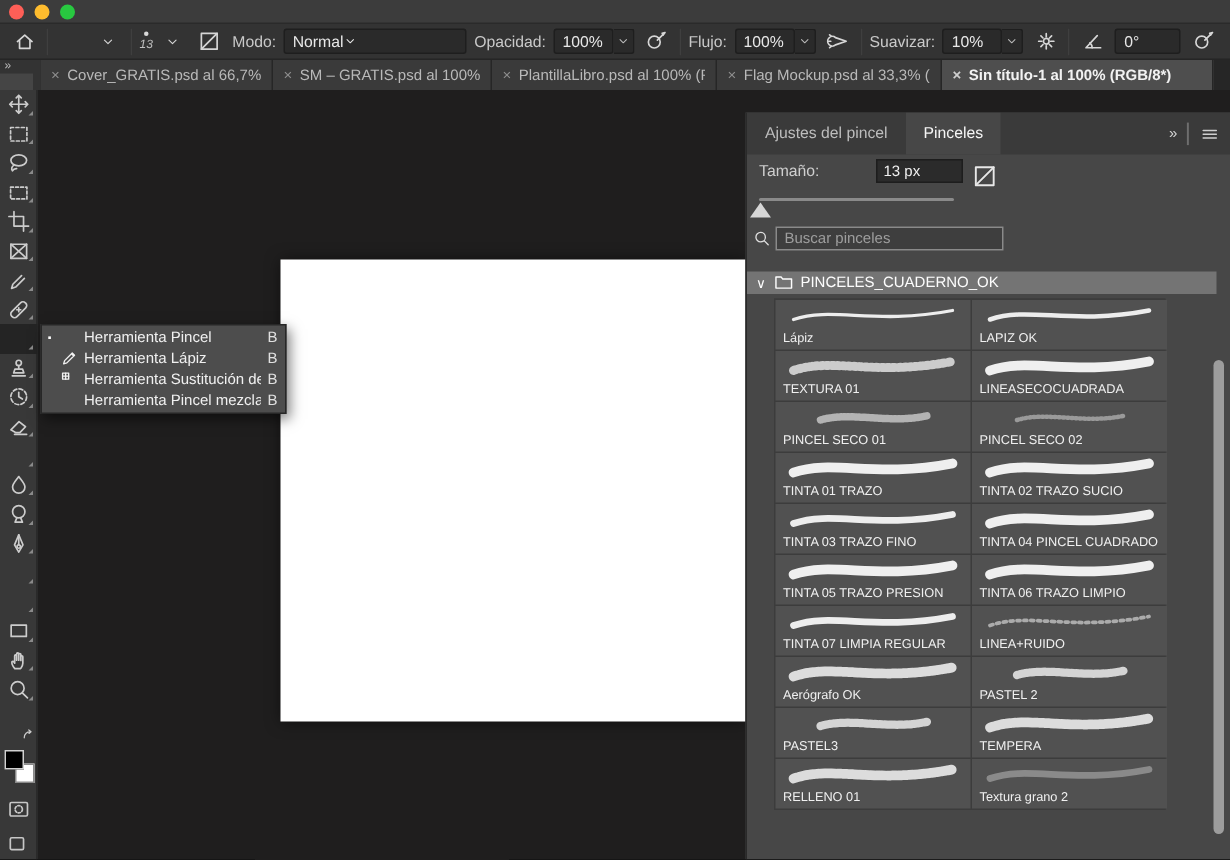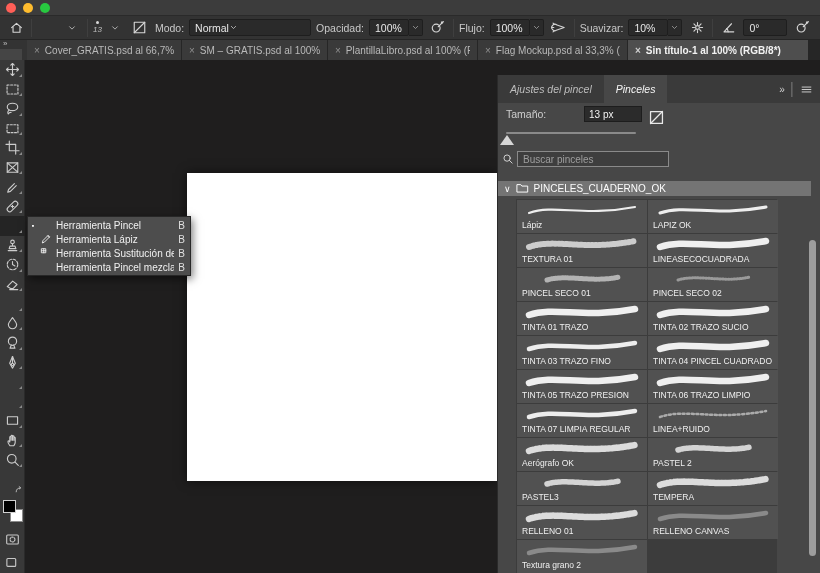--- a/index.html
+++ b/index.html
@@ -60,21 +60,21 @@
   .flyout{position:absolute;left:27px;top:216px;width:164px;background:#4d4d4d;border:1px solid #272727;box-shadow:2px 3px 8px rgba(0,0,0,.5);z-index:30;padding:1px 0;}
   .fly-item{height:14px;display:flex;align-items:center;gap:4px;padding:0 5px 0 2px;font-size:10px;color:#f0f0f0;white-space:nowrap;}
   .fly-item .marker{width:6px;font-size:7px;color:#fff;text-align:center;flex:0 0 auto;}
   .fly-item .f-ic{flex:0 0 auto;color:#f2f2f2;display:flex;}
   .fly-item .f-lbl{flex:1;overflow:hidden;}
   .fly-item .f-sc{flex:0 0 auto;color:#e0e0e0;}
 
   
   .panel{position:absolute;left:497px;top:75px;width:323px;height:498px;background:#474747;overflow:hidden;z-index:10;border-left:1px solid #2a2a2a;}
   .panel-header{position:absolute;left:0;top:0;width:323px;height:28px;background:#3a3a3a;display:flex;align-items:stretch;}
-  .p-tab{display:flex;align-items:center;padding:0 12px;font-size:10.5px;color:#bdbdbd;white-space:nowrap;font-style:italic;}
+  .p-tab{display:flex;align-items:center;padding:0 12px;font-size:10.5px;color:#bdbdbd;white-space:nowrap;}
   .p-tab.active{background:#474747;color:#f5f5f5;}
   .p-head-right{margin-left:auto;display:flex;align-items:center;gap:6px;padding-right:8px;color:#cfcfcf;}
   .p-head-right .pd{color:#6e6e6e;}
   .p-head-right .dblr{font-size:10px;letter-spacing:-1px;color:#d0d0d0;}
   .size-row{position:absolute;left:8px;top:33px;display:flex;align-items:center;font-size:10.5px;color:#cfcfcf;}
   .size-input{position:absolute;left:86px;top:31px;width:58px;height:16px;background:#2b2b2b;border:1px solid #1d1d1d;color:#f0f0f0;font-size:10px;padding:0 4px;}
   .size-icon{position:absolute;left:150px;top:34px;color:#e8e8e8;}
   .slider-track{position:absolute;left:8px;top:57px;width:130px;height:2px;background:#8a8a8a;border-radius:1px;}
   .slider-thumb{position:absolute;left:2px;top:60px;width:0;height:0;border-left:7px solid transparent;border-right:7px solid transparent;border-bottom:10px solid #d6d6d6;}
   .search-row{position:absolute;left:4px;top:76px;display:flex;align-items:center;gap:3px;color:#dedede;}
@@ -638,24 +638,18 @@
         <div class="cell">
           <svg viewBox="0 0 122 18" width="122" height="18">
             <path d="M8 12C34 3 62 16 114 6" fill="none" stroke="#f5f5f5" stroke-width="6.5" stroke-linecap="round" opacity="0.85" stroke-dasharray="2.5 1.2"></path>
           </svg>
           <span class="bname">RELLENO 01</span>
         </div>
         <div class="cell">
           <svg viewBox="0 0 122 18" width="122" height="18">
             <path d="M8 12C34 3 62 16 114 6" fill="none" stroke="#f5f5f5" stroke-width="4.5" stroke-linecap="round" opacity="0.35"></path>
           </svg>
-          <span class="bname">RELLENO CANVAS</span>
-        </div>
-        <div class="cell">
-          <svg viewBox="0 0 122 18" width="122" height="18">
-            <path d="M8 12C34 3 62 16 114 6" fill="none" stroke="#f5f5f5" stroke-width="4.5" stroke-linecap="round" opacity="0.35"></path>
-          </svg>
           <span class="bname">Textura grano 2</span>
         </div>
       </div>
     <div class="pscroll"></div>
   </div>
 </div>
 
 </body></html>

